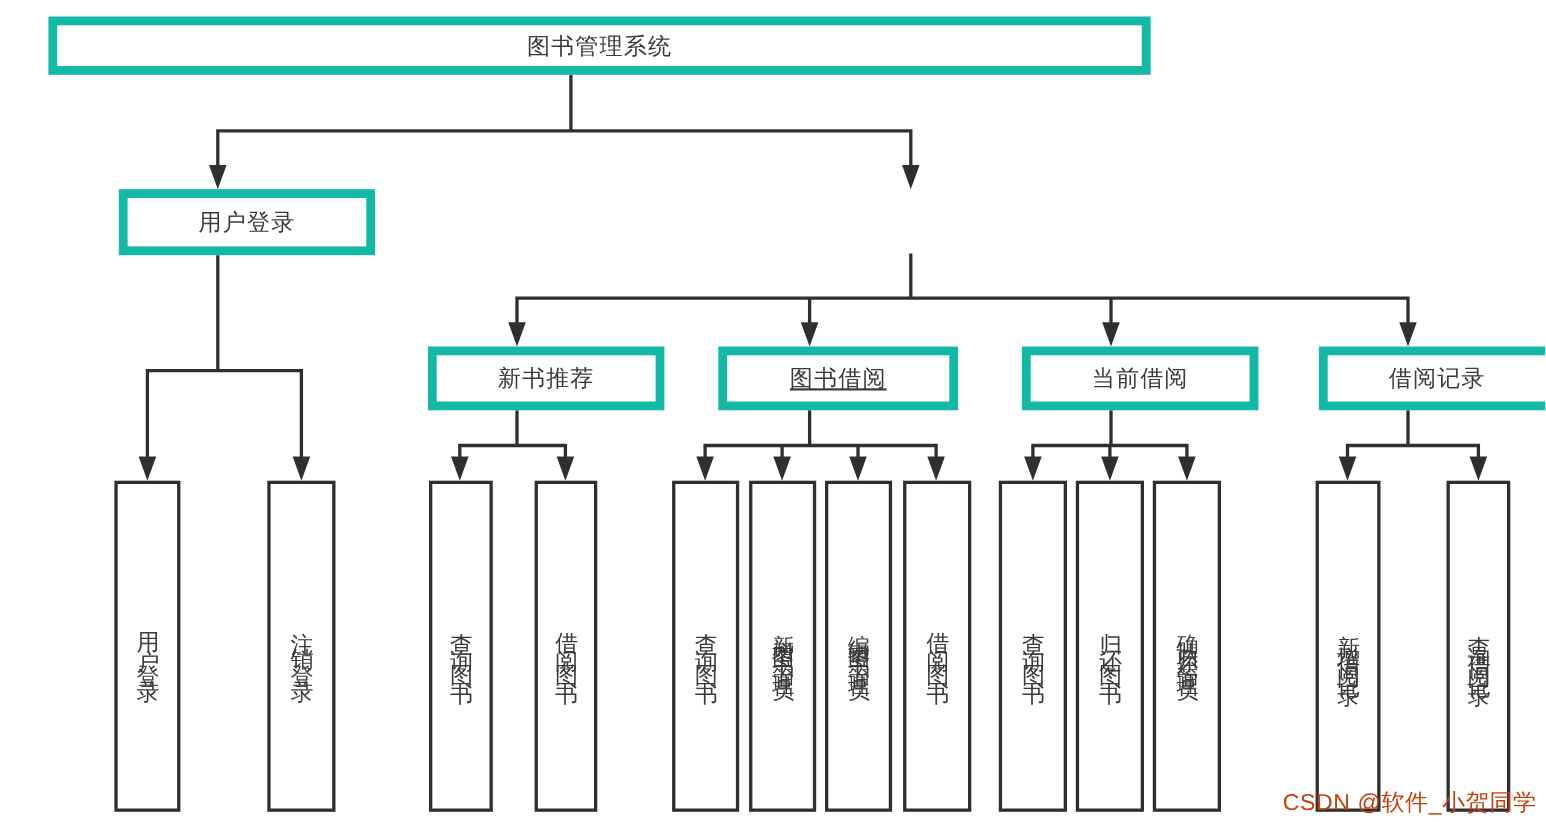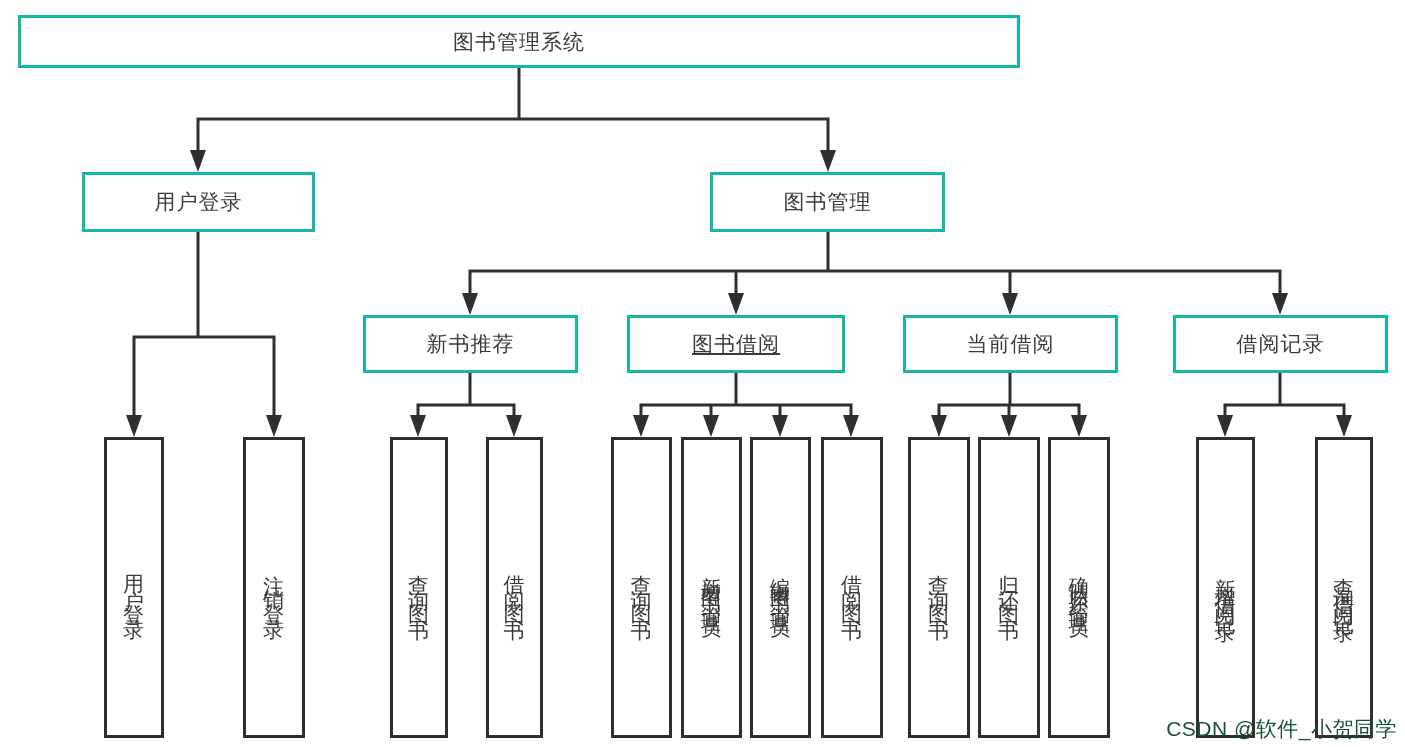--- a/index.html
+++ b/index.html
@@ -1,39 +1,39 @@
 <!DOCTYPE html>
 <html><head>
 <meta charset="utf-8">
 <style>
   * { margin:0; padding:0; box-sizing:border-box; }
   html,body { background:#ffffff; }
   body { font-family:"Liberation Sans", sans-serif; }
   .canvas { position:relative; width:1405px; height:747px; background:#ffffff; overflow:hidden; }
   .connectors { position:absolute; left:0; top:0; width:1405px; height:747px; }
   .node {
-    position:absolute; border:3px solid #14b8a6; background:#ffffff;
+    position:absolute; border:8px solid #14b8a6; background:#ffffff;
     display:flex; align-items:center; justify-content:center;
-    font-size:21px; color:#3a3a3a; letter-spacing:1px; z-index:2;
+    font-size:21px; color:#3a3a3a; letter-spacing:1px; z-index:2;margin-left:26px;
   }
   .leaf {
     position:absolute; top:437px; height:301px;
     border:3px solid #2f2f2f; background:#ffffff;
     display:flex; align-items:center; justify-content:center; z-index:2;
   }
   .vtext {
     writing-mode:vertical-rl; text-orientation:mixed;
     font-size:21px; color:#3a3a3a; letter-spacing:15px; line-height:1.1;
     white-space:nowrap;
   }
   .vtext.mid  { letter-spacing:9px; }
   .vtext.long { letter-spacing:6px; font-size:20px; }
   .watermark {
     position:absolute; right:8px; bottom:4px; z-index:10;
-    font-size:21px; color:#14532d; letter-spacing:0.5px;
+    font-size:21px; color:#c2410c; letter-spacing:0.5px;
   }
 </style>
 </head>
 <body>
 
 <div class="canvas">
 
   <svg class="connectors" width="1405" height="747" viewBox="0 0 1405 747" xmlns="http://www.w3.org/2000/svg">
     <g stroke="#2f2f2f" stroke-width="3" fill="none" stroke-linecap="square">
 
@@ -70,21 +70,20 @@
       <polygon points="1001,415 1017,415 1009,437"></polygon>
       <polygon points="1071,415 1087,415 1079,437"></polygon>
       <polygon points="1217,415 1233,415 1225,437"></polygon>
       <polygon points="1336,415 1352,415 1344,437"></polygon>
     </g>
   </svg>
 
   <div class="node" style="left:18px; top:15px; width:1002px; height:53px;">图书管理系统</div>
 
   <div class="node" style="left:82px; top:172px; width:233px; height:60px;">用户登录</div>
-  <div class="node" style="left:710px; top:172px; width:235px; height:60px;">图书管理</div>
 
   <div class="node" style="left:363px; top:315px; width:215px; height:58px;text-align:center;">新书推荐</div>
   <div class="node" style="left:627px; top:315px; width:218px; height:58px;text-decoration:underline;">图书借阅</div>
   <div class="node" style="left:903px; top:315px; width:215px; height:58px;">当前借阅</div>
   <div class="node" style="left:1173px; top:315px; width:215px; height:58px;">借阅记录</div>
 
   <div class="leaf" style="left:104px; width:60px;">
     <span class="vtext">用户登录</span>
   </div>
   <div class="leaf" style="left:243px; width:62px;">

